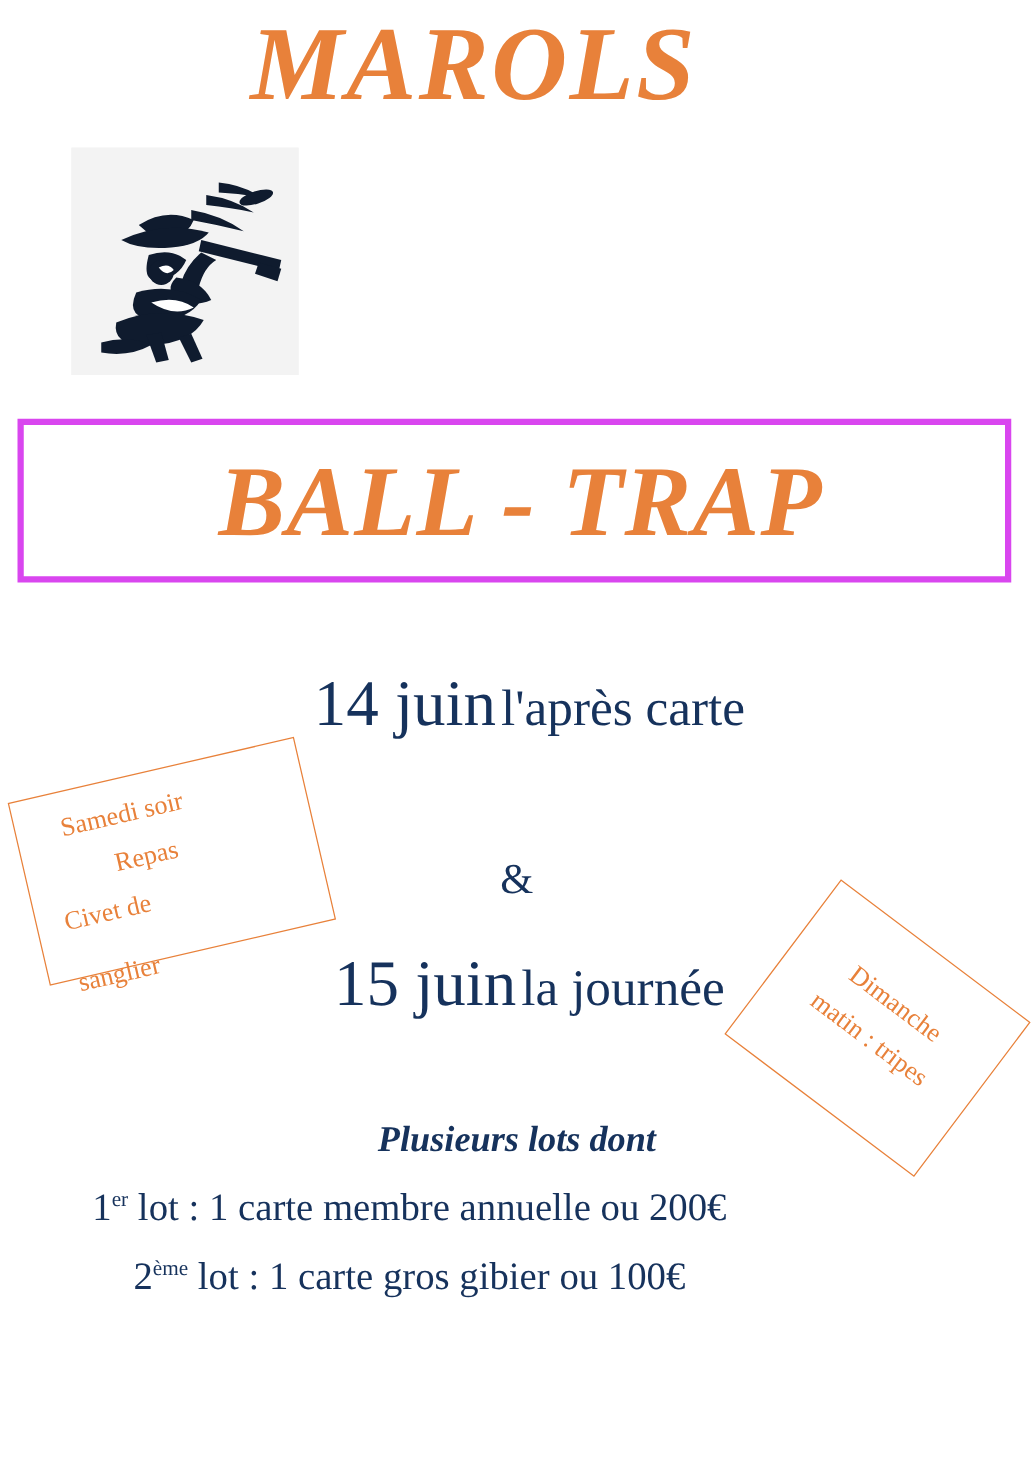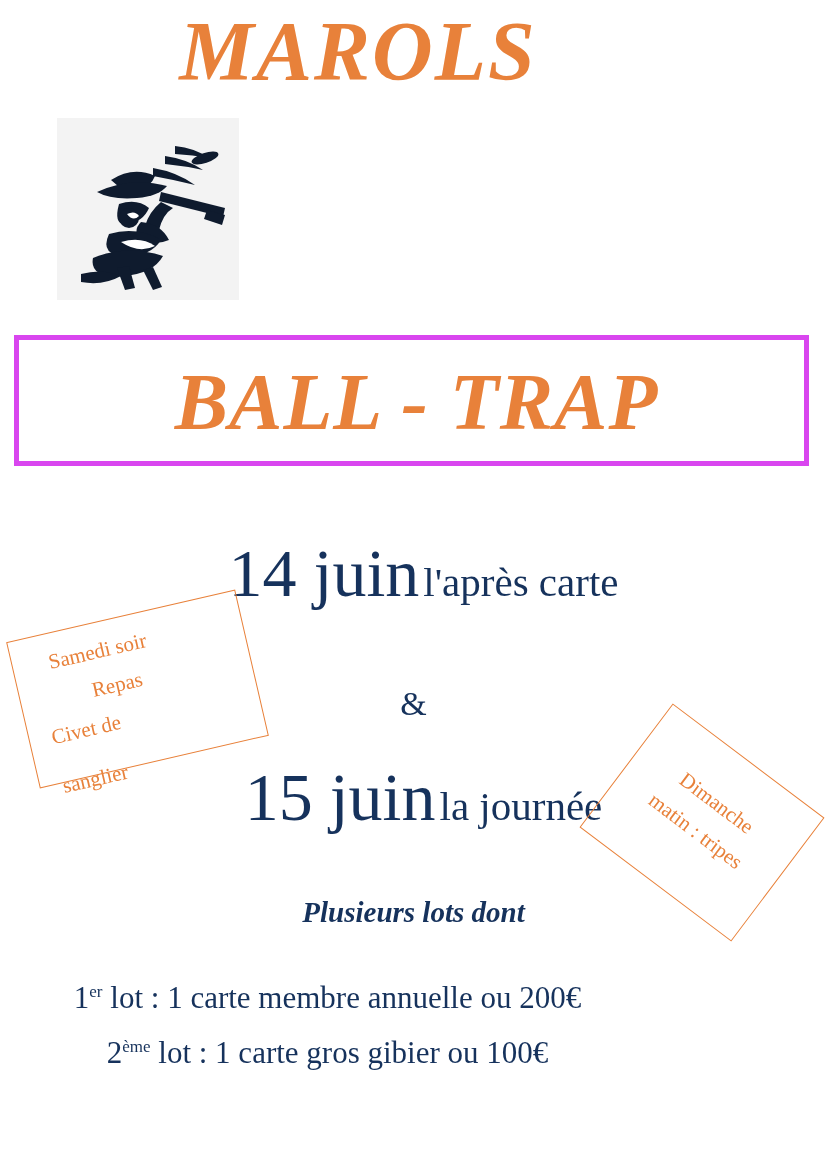--- a/index.html
+++ b/index.html
@@ -28,20 +28,21 @@
     left: 0;
     width: 716px;
     text-align: center;
     font-family: "Liberation Serif", serif;
     font-style: italic;
     font-weight: bold;
     font-size: 84px;
     letter-spacing: 2px;
     color: #E8813A;
     line-height: 1.05;
+    padding-left: 21px;
   }
 
   
   .logo-box {
     position: absolute;
     left: 57px;
     top: 118px;
     width: 182px;
     height: 182px;
     background: #f3f3f3;
@@ -92,21 +93,21 @@
   
   .date-line {
     position: absolute;
     width: 827px;
     text-align: center;
     color: #16325C;
     font-family: "Liberation Serif", serif;
     white-space: nowrap;
   }
   .date-line .big {
-    font-size: 68px;
+    font-size: 52px;
   }
   .date-line .small {
     font-size: 41px;
   }
   #date-1 { top: 534px; left: 10px; }
   #date-2 { top: 758px; left: 10px; }
 
   .amp {
     position: absolute;
     top: 685px;
@@ -173,21 +174,20 @@
     color: #16325C;
   }
   .prize-line {
     position: absolute;
     left: 0;
     width: 655px;
     text-align: center;
     font-family: "Liberation Serif", serif;
     font-size: 31px;
     color: #16325C;
-    margin-top: 32px;
   }
   #prize-1 { top: 948px; }
   #prize-2 { top: 1003px; }
   .prize-line sup {
     font-size: 17px;
     vertical-align: super;
   }
 </style>
 </head>
 <body>

